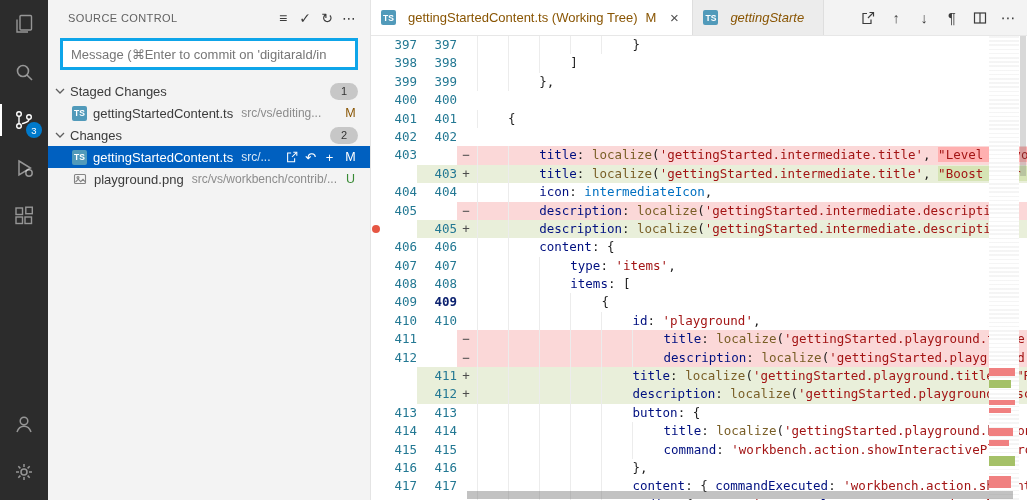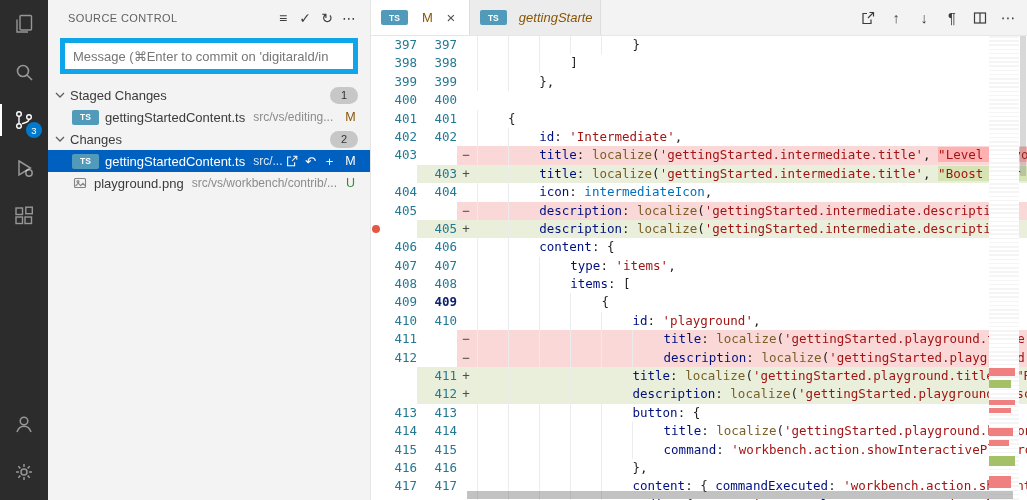--- a/index.html
+++ b/index.html
@@ -15,32 +15,32 @@
   .ab-item.active::before{content:"";position:absolute;left:0;top:8px;bottom:8px;width:2px;background:#fff;}
   .ab-item svg{width:24px;height:24px;}
   .ab-badge{position:absolute;right:6px;bottom:6px;width:16px;height:16px;border-radius:50%;
             color:#fff;font-size:9.5px;display:flex;align-items:center;justify-content:center;}
   
   .sidebar{width:322px;background:#f3f3f3;border-right:1px solid #e4e4e4;display:flex;flex-direction:column;flex:none;}
   .sb-header{height:35px;display:flex;align-items:center;padding:0 10px 0 20px;flex:none;}
   .sb-title{flex:1;font-size:11px;color:#616161;letter-spacing:.4px;white-space:nowrap;}
   .sb-act{width:22px;height:22px;display:flex;align-items:center;justify-content:center;
           color:#3b3b3b;font-size:14px;cursor:pointer;border-radius:4px;}
-  .commit-input{margin:3px 12px 10px;height:26px;border:5px solid #0ea5e9;background:#fff;
+  .commit-input{margin:3px 12px 10px;height:26px;border:3px solid #0ea5e9;background:#fff;
                 font-size:13px;padding:0 8px;color:#333;font-family:inherit;outline:none;min-width:0;}
   .commit-input::placeholder{color:#767676;}
   .group-header{height:22px;display:flex;align-items:center;padding:0 12px 0 4px;cursor:pointer;
                 font-size:13px;color:#3b3b3b;}
   .chev{width:16px;height:16px;color:#5f5f5f;margin-right:2px;flex:none;}
   .badge-pill{margin-left:auto;background:#c7c7c7;border-radius:10px;min-width:18px;height:17px;
               padding:0 5px;display:flex;align-items:center;justify-content:center;font-size:11px;color:#333;}
   .file-row{height:22px;display:flex;align-items:center;padding:0 12px 0 24px;font-size:13px;
             color:#3b3b3b;cursor:pointer;white-space:nowrap;}
   .file-row.selected{background:#0060c0;color:#fff;}
-  .ts-badge{width:27px;height:15px;background:#519aba;color:#fff;font-size:8.5px;font-weight:bold;
+  .ts-badge{width:15px;height:15px;background:#519aba;color:#fff;font-size:8.5px;font-weight:bold;
             display:flex;align-items:center;justify-content:center;border-radius:2px;margin-right:6px;flex:none;}
   .file-ico{width:16px;height:16px;margin-right:6px;color:#848484;flex:none;display:flex;align-items:center;}
   .fname{flex:none;}
   .fpath{margin-left:8px;color:#8c8c8c;font-size:12px;flex:1;overflow:hidden;}
   .file-row.selected .fpath{color:rgba(255,255,255,.85);}
   .fstatus{width:15px;text-align:center;font-size:12.5px;flex:none;margin-left:4px;}
   .fstatus.modified{color:#895503;}
   .fstatus.untracked{color:#388a34;}
   .file-row.selected .fstatus{color:#fff;}
   .row-act{width:19px;height:19px;display:flex;align-items:center;justify-content:center;
@@ -230,20 +230,21 @@
           <span class="fstatus untracked">U</span>
         </div>
       </div>
   </div>
 
   <div class="editor">
     <div class="tabbar">
       <span style="display:flex;">
           <div class="tab active">
             <span class="ts-badge">TS</span>
+            <span class="tab-title">gettingStartedContent.ts (Working Tree)</span>
             <span class="tab-status">M</span>
             <span class="tab-close">×</span>
           </div>
           <div class="tab preview">
             <span class="ts-badge">TS</span>
             <span class="tab-title">gettingStarte</span>
           </div>
         </span>
       <span class="ed-toolbar">
           <span class="tb-btn">
@@ -304,21 +305,20 @@
             <span class="lnum o">401</span>
             <span class="lnum m">401</span>
             <span class="sgn"></span>
             <span class="lcontent"><span class="ig"></span><span class="tk-p">{</span></span>
           </div>
           <div class="code-line ctx">
             <span class="gl"></span>
             <span class="lnum o">402</span>
             <span class="lnum m">402</span>
             <span class="sgn"></span>
-            <span class="lcontent"><span class="ig"></span><span class="ig"></span><span class="tk-k">id</span><span class="tk-p">: </span><span class="tk-s">'Intermediate'</span><span class="tk-p">,</span></span>
           </div>
           <div class="code-line removed">
             <span class="gl"></span>
             <span class="lnum o">403</span>
             <span class="lnum m"></span>
             <span class="sgn">−</span>
             <span class="lcontent"><span class="ig"></span><span class="ig"></span><span class="tk-k">title</span><span class="tk-p">: </span><span class="tk-f">localize</span><span class="tk-p">(</span><span class="tk-s">'gettingStarted.intermediate.title'</span><span class="tk-p">, </span><span class="tk-s hl">"Level up your Editing skills"</span></span>
           </div>
           <div class="code-line added">
             <span class="gl"></span>

